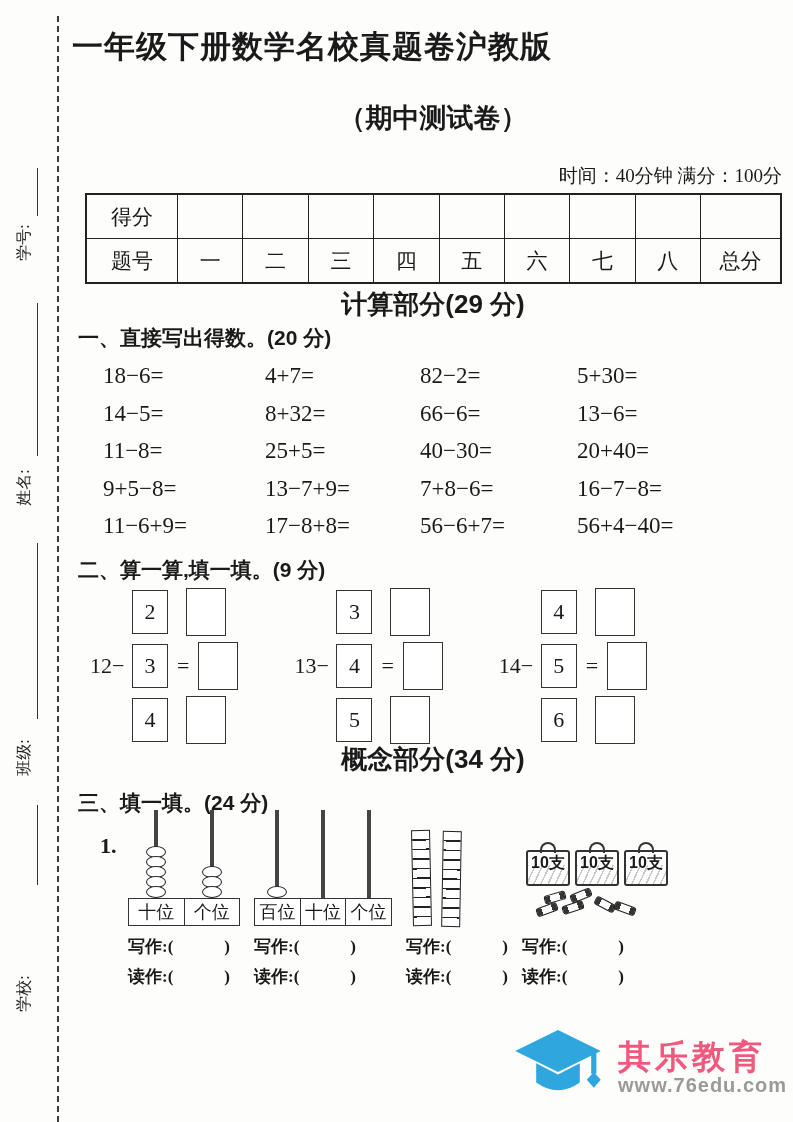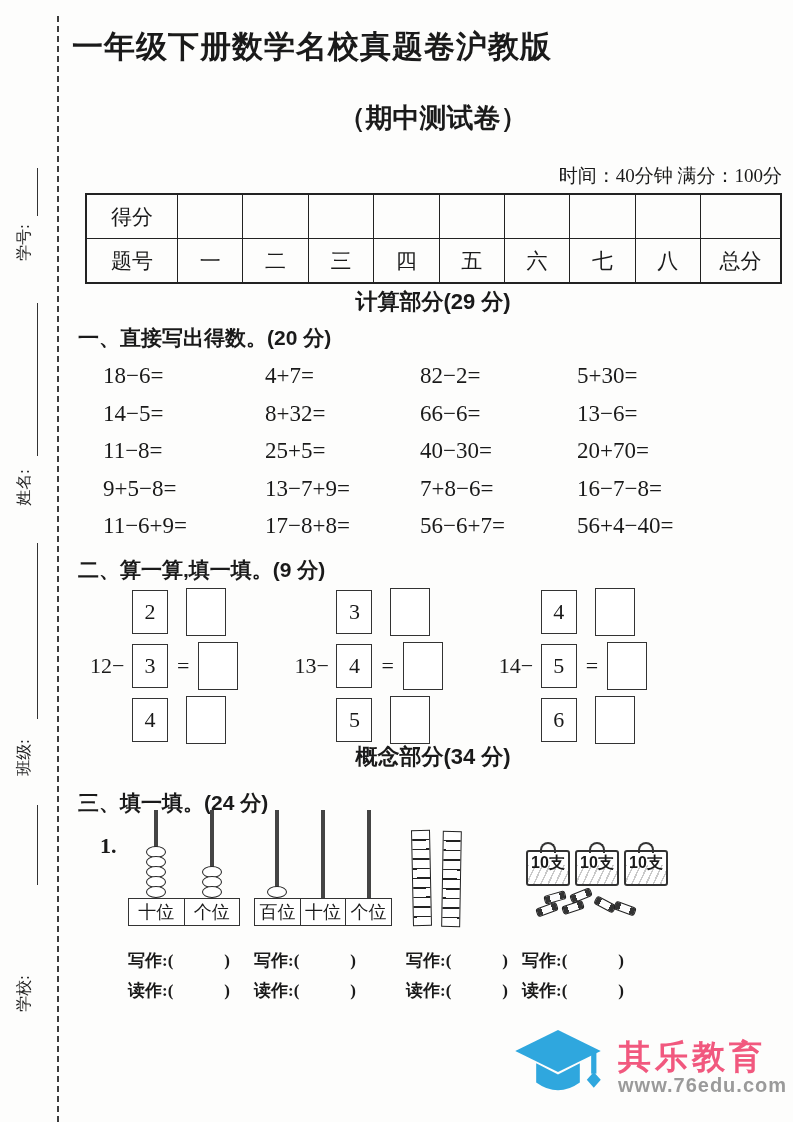--- a/index.html
+++ b/index.html
@@ -18,21 +18,21 @@
   .subtitle{position:absolute;top:100px;left:80px;width:706px;text-align:center;font-size:27px;font-weight:bold;}
   .meta{position:absolute;top:163px;left:80px;width:702px;text-align:right;font-size:19px;}
 
   
   table.score{position:absolute;top:193px;left:85px;width:697px;border-collapse:collapse;table-layout:fixed;}
   table.score td{border:1.5px solid #222;height:43px;text-align:center;font-size:21px;padding:0;}
   table.score{border:2.5px solid #222;}
   td.c0{width:90px;} td.cl{width:79px;}
 
   
-  .part-head{position:absolute;left:80px;width:706px;text-align:center;font-size:22px;font-weight:bold;font-family:"Liberation Sans",sans-serif;}
+  .part-head{position:absolute;left:80px;width:706px;text-align:center;font-size:26px;font-weight:bold;font-family:"Liberation Sans",sans-serif;}
   .ph1{top:287px;} .ph2{top:742px;}
   .q-head{position:absolute;left:78px;font-size:21px;font-weight:bold;font-family:"Liberation Sans",sans-serif;}
   .qh1{top:324px;} .qh2{top:556px;} .qh3{top:789px;}
 
   
   .q1grid{position:absolute;top:357px;left:103px;width:660px;display:grid;grid-template-columns:162px 155px 157px 1fr;font-size:23px;}
   .q1grid span{height:37.5px;line-height:37.5px;display:block;}
 
   
   .q2wrap{position:absolute;top:588px;left:90px;width:660px;display:flex;gap:56px;}
@@ -42,21 +42,21 @@
   .nbox{width:34px;height:42px;border:1.6px solid #333;text-align:center;line-height:42px;font-size:22px;background:#fff;flex:0 0 auto;}
   .ebox{width:38px;height:46px;border:1.6px solid #333;background:#fff;flex:0 0 auto;}
   .gap18{width:18px;flex:0 0 auto;} .gap8{width:9px;flex:0 0 auto;}
   .minuend{width:42px;display:inline-block;}
 
   
   .itemno{position:absolute;top:833px;left:100px;font-size:22px;font-weight:bold;}
   .figrow{position:absolute;top:826px;left:128px;width:640px;display:flex;gap:14px;}
   .fig{display:flex;flex-direction:column;}
   .fig-graphic{height:100px;display:flex;align-items:flex-end;}
-  .wr{margin-top:23px;font-size:17px;font-weight:bold;white-space:nowrap;}
+  .wr{margin-top:9px;font-size:17px;font-weight:bold;white-space:nowrap;}
   .wr2{margin-top:7px;}
 
   .abacus{display:flex;flex-direction:column;align-items:center;}
   .rods{display:flex;align-items:flex-end;}
   .rodwrap{width:56px;height:88px;display:flex;flex-direction:column;align-items:center;justify-content:flex-end;}
   .aba3 .rodwrap{width:46px;}
   .rod{width:3.5px;flex:1;background:#444;}
   .bead{width:18px;height:10px;border:1.5px solid #222;border-radius:50%;background:#fff;margin-top:-2px;flex:0 0 auto;}
   .place-row{display:flex;border:1.7px solid #333;background:#fff;}
   .place-cell{width:54.5px;height:26px;border-left:1.7px solid #333;text-align:center;line-height:26px;font-size:18px;}
@@ -146,21 +146,21 @@
     <span>4+7=</span>
     <span>82−2=</span>
     <span>5+30=</span>
     <span>14−5=</span>
     <span>8+32=</span>
     <span>66−6=</span>
     <span>13−6=</span>
     <span>11−8=</span>
     <span>25+5=</span>
     <span>40−30=</span>
-    <span>20+70=</span>
+    <span>20+40=</span>
     <span>9+5−8=</span>
     <span>13−7+9=</span>
     <span>7+8−6=</span>
     <span>16−7−8=</span>
     <span>11−6+9=</span>
     <span>17−8+8=</span>
     <span>56−6+7=</span>
     <span>56+4−40=</span>
   </div>
 

